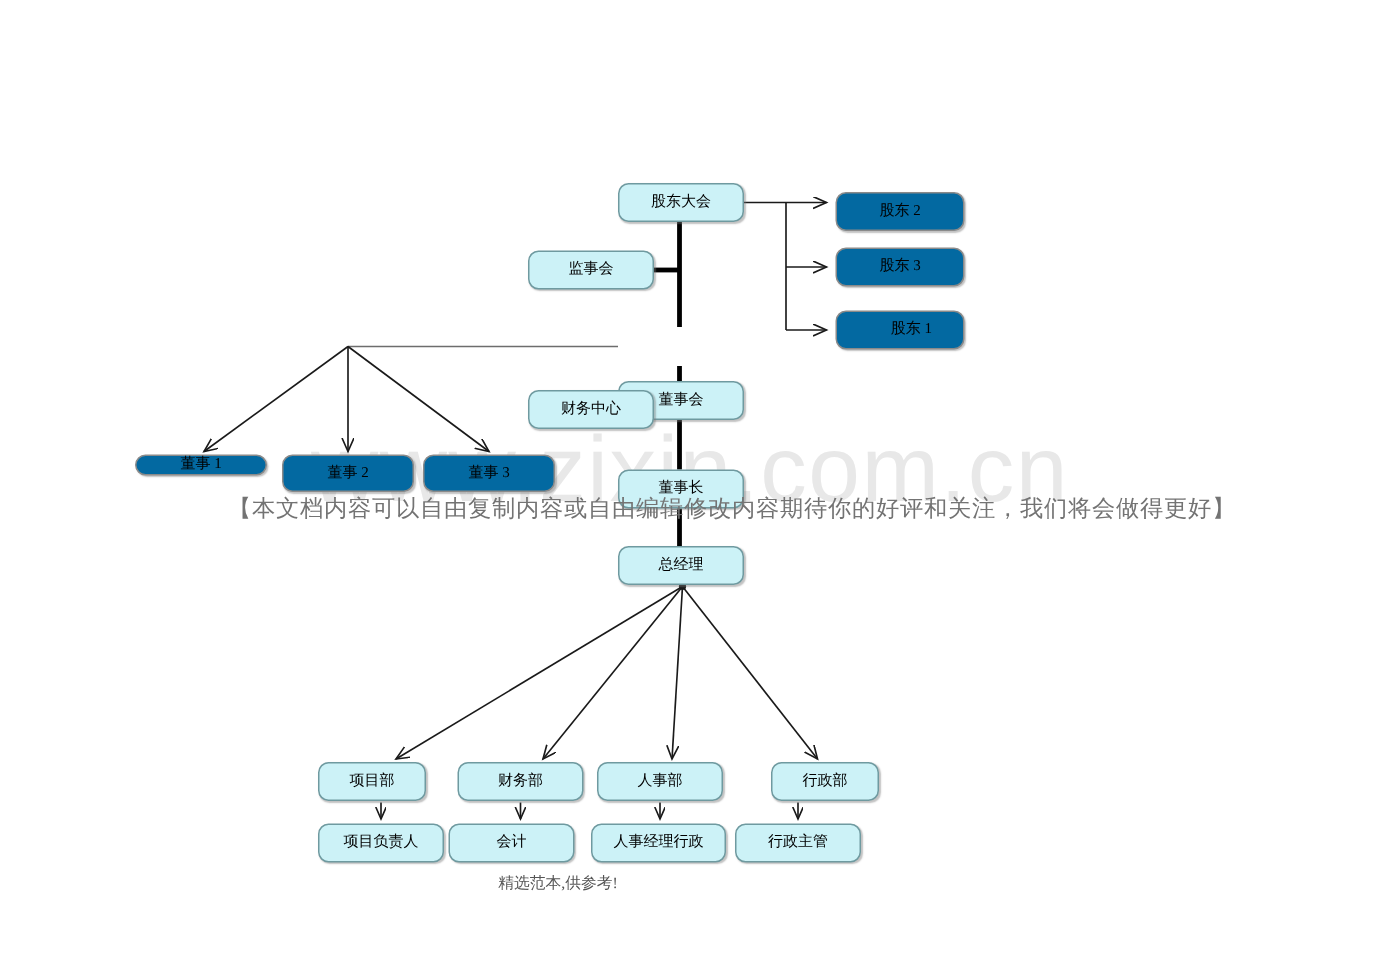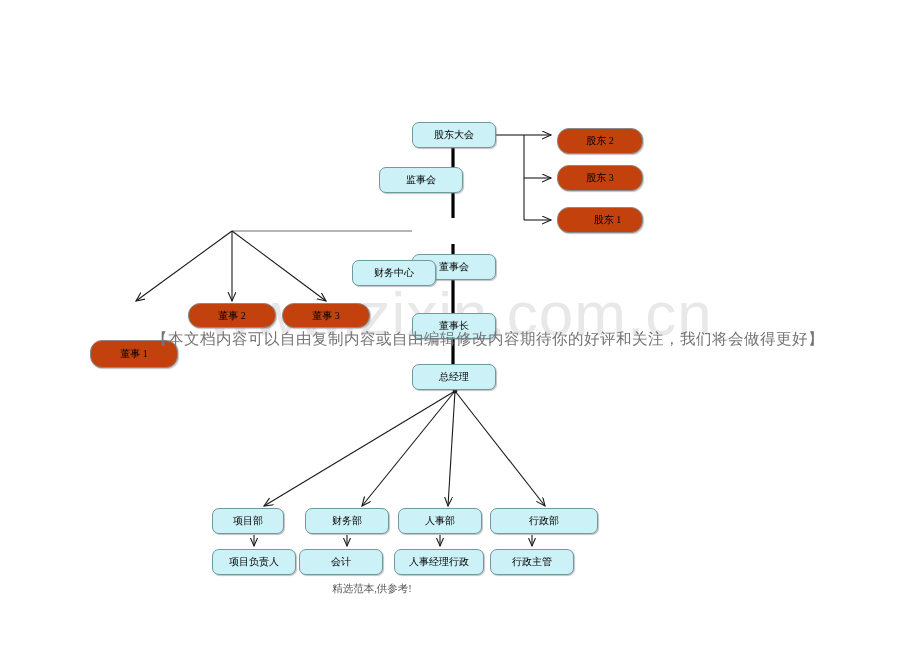--- a/index.html
+++ b/index.html
@@ -59,23 +59,22 @@
     line-height: 1;
     z-index: 3;
     white-space: nowrap;
     box-shadow: 1px 1px 1px rgba(120,120,120,0.45);
   }
   .node.filled {
     background: #ccf2f7;
     border-color: #6f9aa0;
   }
   .node.plain {
-    background: #c2410c;
+    background: #0369a1;
     border-color: #8a8a8a;
-    border-radius: 12px;
   }
 
   
   #promo {
     position: absolute;
     left: 0;
     top: 329px;
     width: 920px;
     text-align: center;
     font-size: 15.5px;
@@ -160,33 +159,33 @@
   </div>
 
   <div class="node plain" style="left:557px; top:165px; width:86px; height:26px;">
     <span>股东 3</span>
   </div>
 
   <div class="node plain" style="left:557px; top:207px; width:86px; height:26px;padding-left:15px;">
     <span>股东 1</span>
   </div>
 
-  <div class="node filled" style="left:352px; top:167px; width:84px; height:26px;margin-left:27px;">
+  <div class="node filled" style="left:352px; top:167px; width:84px; height:26px;">
     <span>监事会</span>
   </div>
 
   <div class="node filled" style="left:412px; top:218px; width:84px; height:26px;margin-top:36px;">
     <span>董事会</span>
   </div>
 
   <div class="node filled" style="left:352px; top:260px; width:84px; height:26px;">
     <span>财务中心</span>
   </div>
 
-  <div class="node plain" style="left:90px; top:303px; width:88px; height:28px;margin-top:37px;">
+  <div class="node plain" style="left:90px; top:303px; width:88px; height:14px;">
     <span>董事 1</span>
   </div>
 
   <div class="node plain" style="left:188px; top:303px; width:88px; height:25px;">
     <span>董事 2</span>
   </div>
 
   <div class="node plain" style="left:282px; top:303px; width:88px; height:25px;">
     <span>董事 3</span>
   </div>
@@ -204,21 +203,21 @@
   </div>
 
   <div class="node filled" style="left:305px; top:508px; width:84px; height:26px;">
     <span>财务部</span>
   </div>
 
   <div class="node filled" style="left:398px; top:508px; width:84px; height:26px;">
     <span>人事部</span>
   </div>
 
-  <div class="node filled" style="left:490px; top:508px; width:108px; height:26px;">
+  <div class="node filled" style="left:514px; top:508px; width:72px; height:26px;">
     <span>行政部</span>
   </div>
 
   <div class="node filled" style="left:212px; top:549px; width:84px; height:26px;">
     <span>项目负责人</span>
   </div>
 
   <div class="node filled" style="left:299px; top:549px; width:84px; height:26px;">
     <span>会计</span>
   </div>

